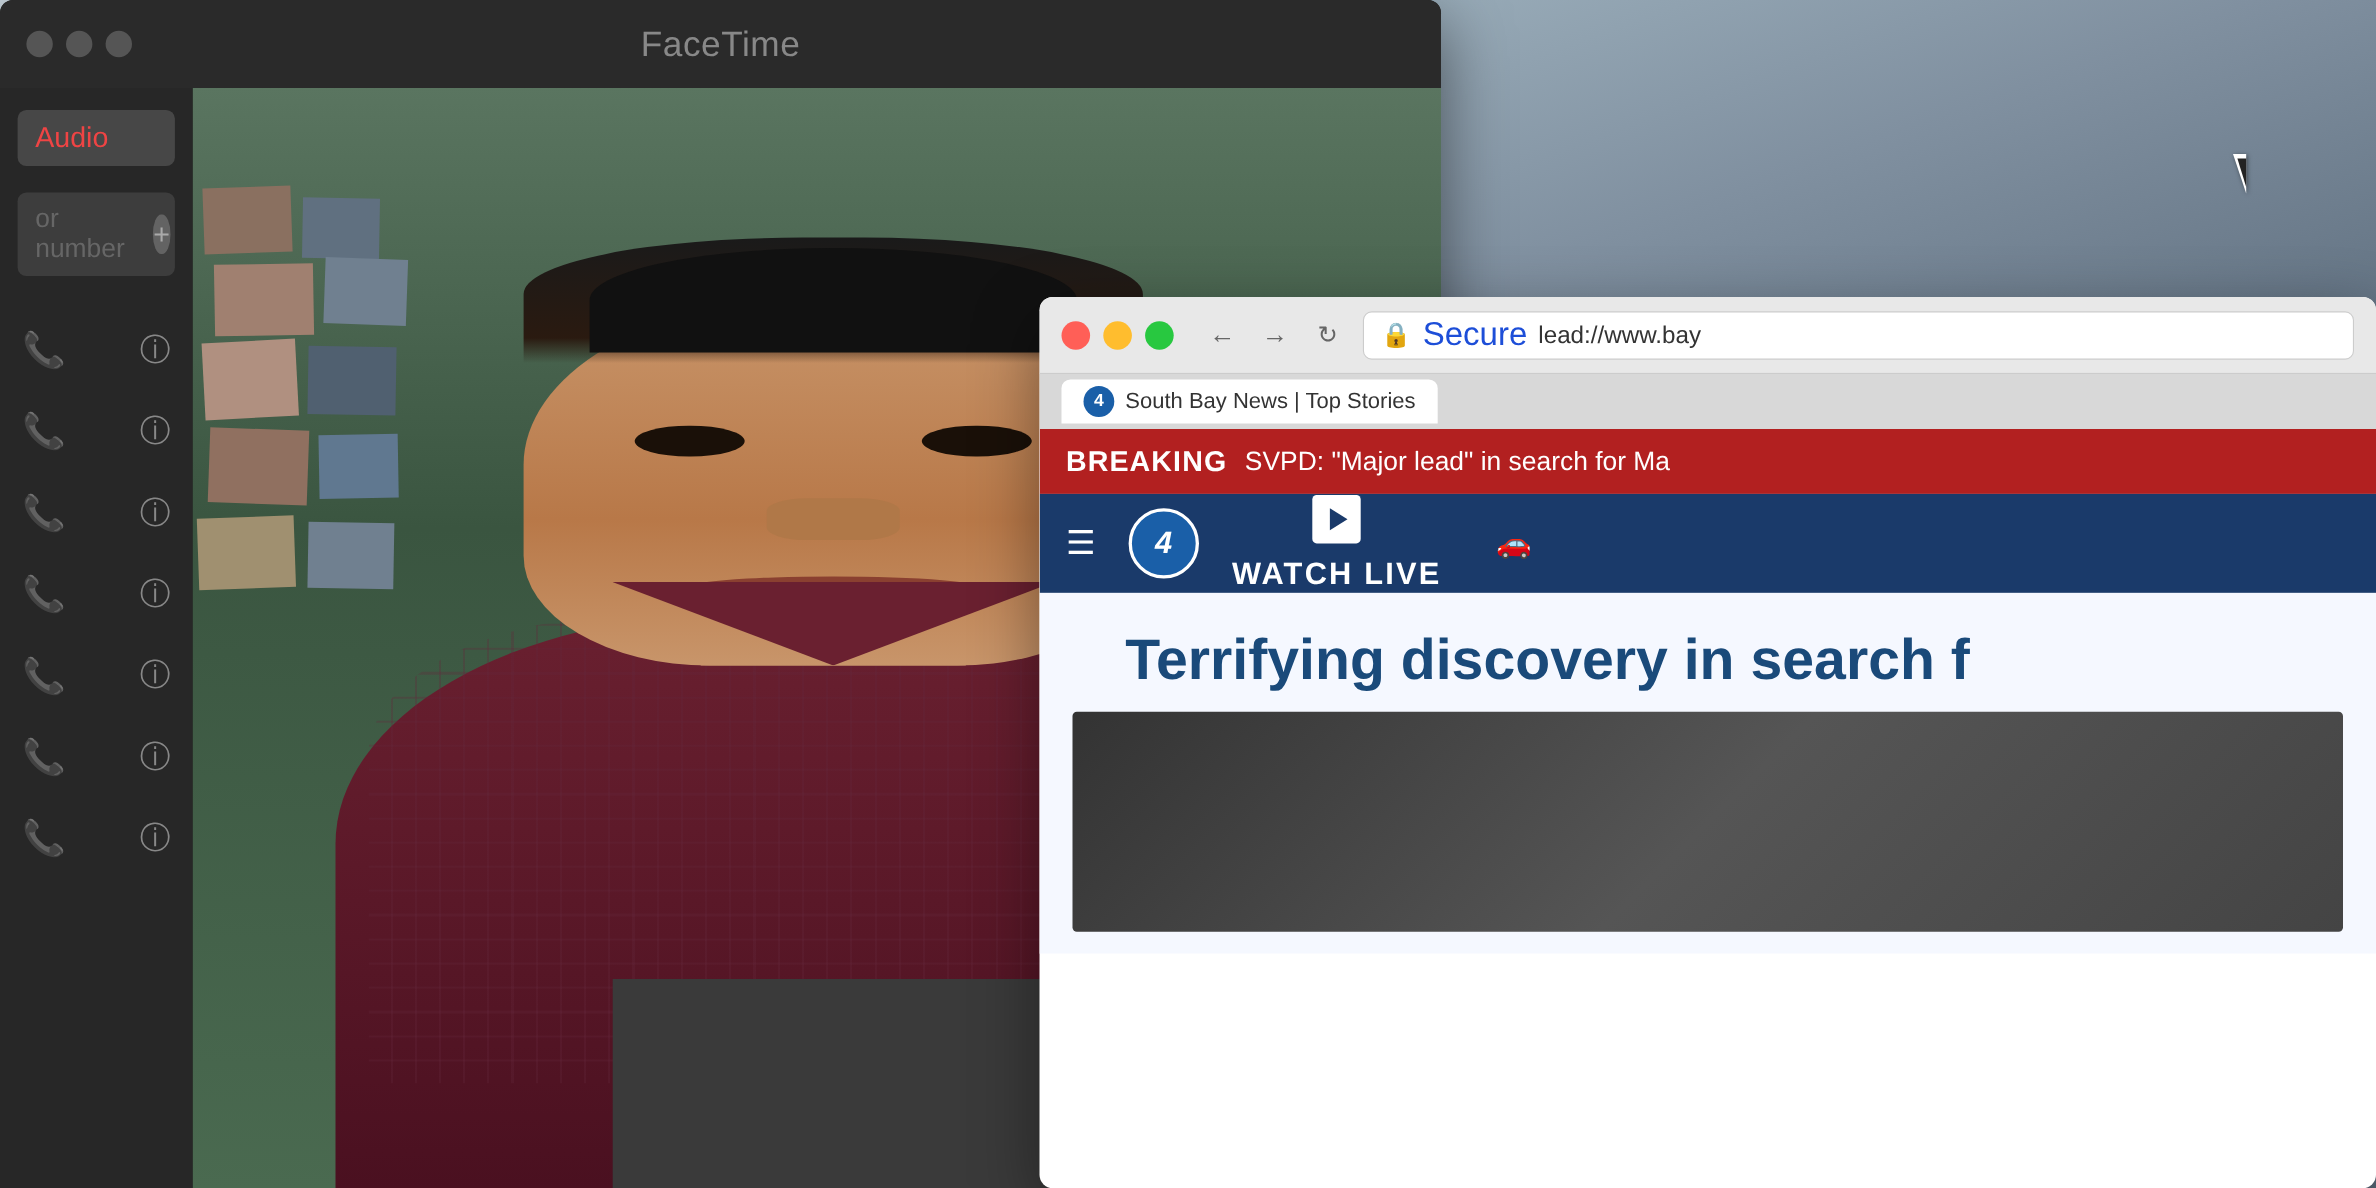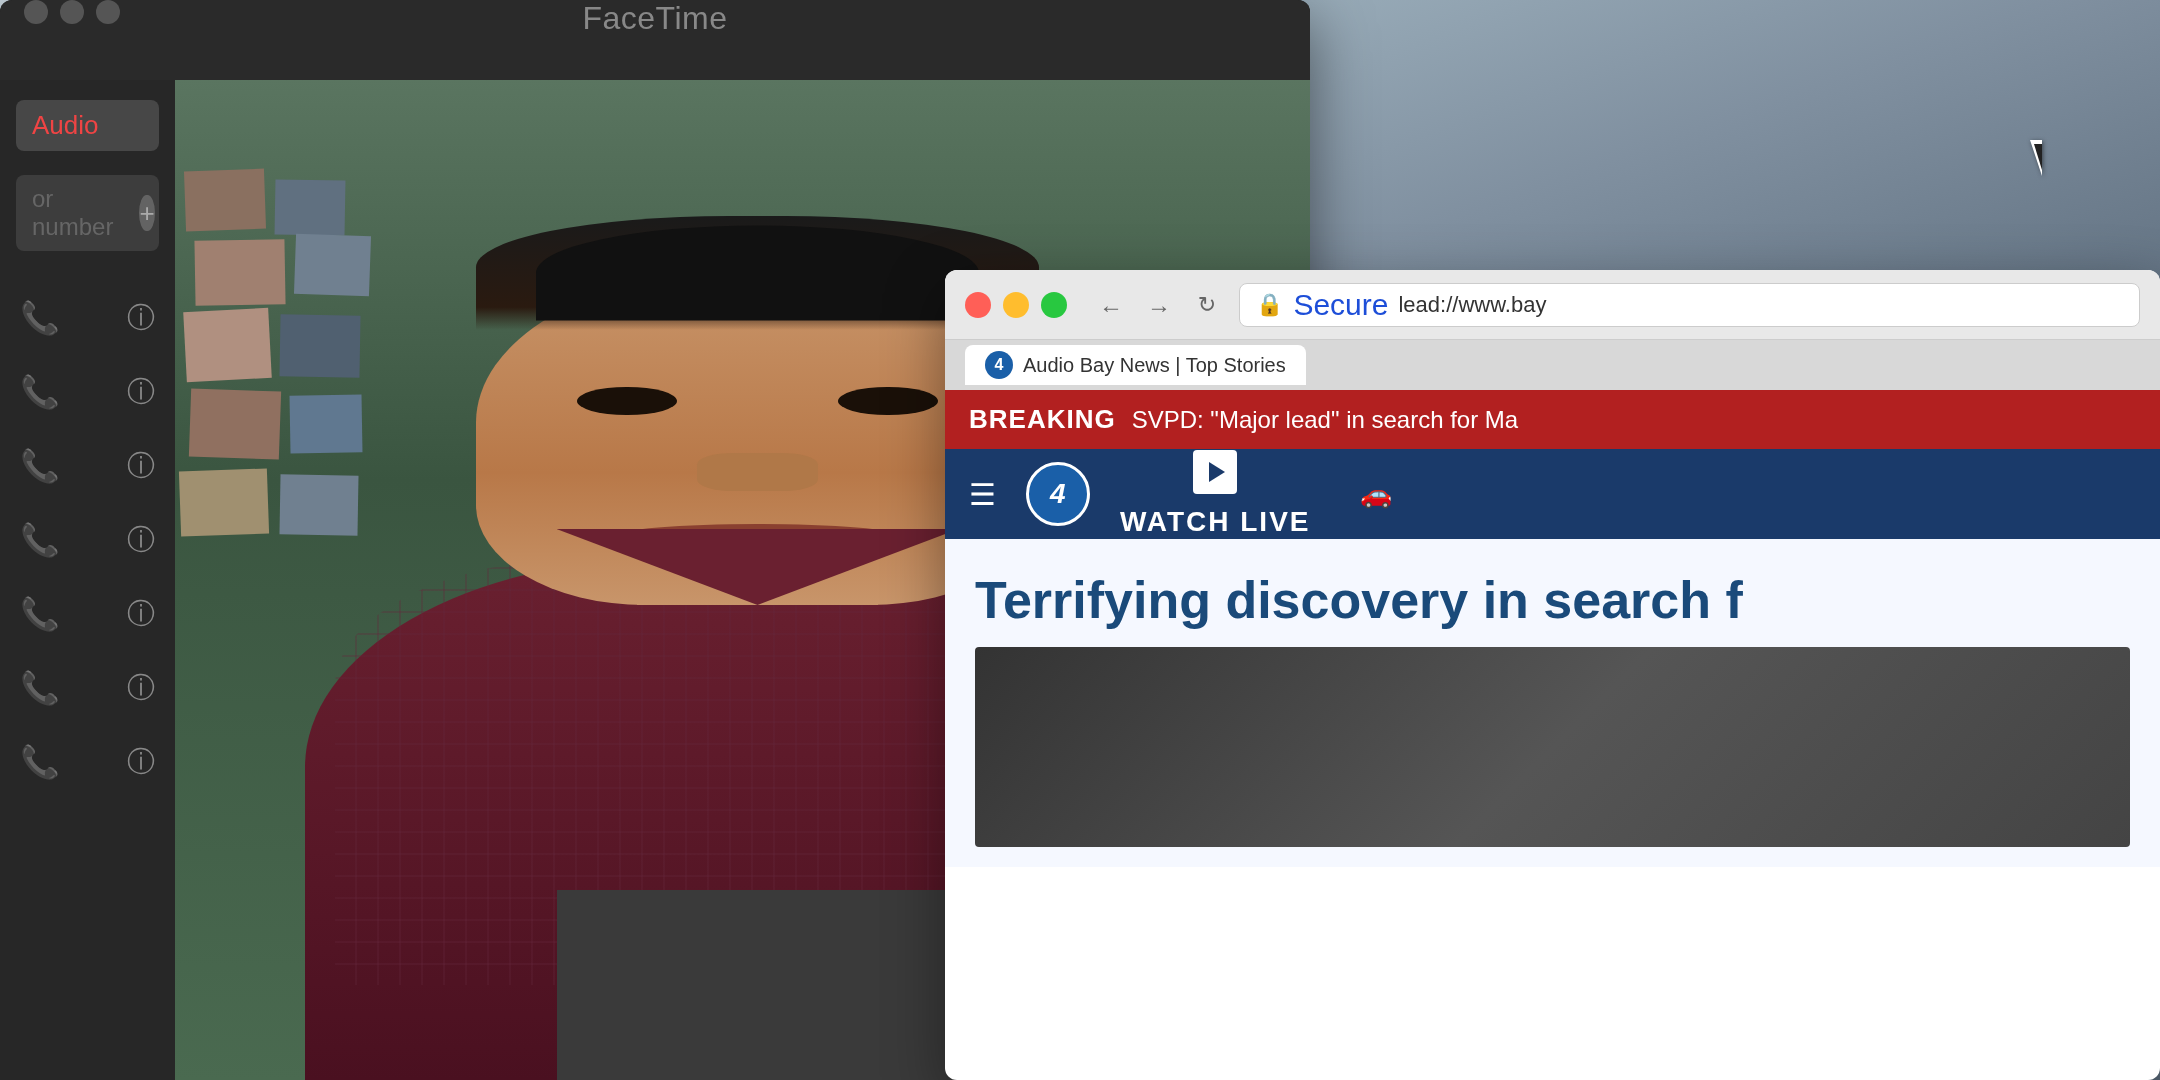--- a/index.html
+++ b/index.html
@@ -45,21 +45,21 @@
       z-index: 10;
       box-shadow: 0 20px 60px rgba(0,0,0,0.5);
     }
 
     .facetime-titlebar {
       position: absolute;
       top: 0; left: 0; right: 0;
       height: 80px;
       background: #2a2a2a;
       display: flex;
-      align-items: flex-start;
+      align-items: center;
       justify-content: center;
       z-index: 20;
     }
 
     .facetime-title {
       color: #888;
       font-size: 32px;
       font-weight: 300;
       letter-spacing: 0.5px;
     }
@@ -397,20 +397,21 @@
       padding: 30px 30px 20px;
       background: #f5f8ff;
     }
 
     .headline-text {
       color: #1a4a7a;
       font-size: 52px;
       font-weight: 700;
       line-height: 1.2;
       margin-bottom: 16px;
+      margin-left: 48px;
     }
 
     .subtext {
       color: #444;
       font-size: 24px;
       line-height: 1.5;
       margin-bottom: 24px;
     }
 
     .news-image-placeholder {
@@ -581,21 +582,21 @@
       <span class="secure-text">Secure</span>
       <span class="url-text">lead://www.bay</span>
     </div>
   </div>
 
   <div class="browser-tab-bar">
     <div class="browser-tab">
       <div class="tab-channel-icon">
         <span>4</span>
       </div>
-      <span class="tab-title">Audio Bay News | Top Stories</span>
+      <span class="tab-title">South Bay News | Top Stories</span>
     </div>
   </div>
 
   <div class="browser-content">
 
     <div class="breaking-bar">
       <span class="breaking-label">BREAKING</span>
       <span class="breaking-text">SVPD: "Major lead" in search for Ma</span>
     </div>
 

